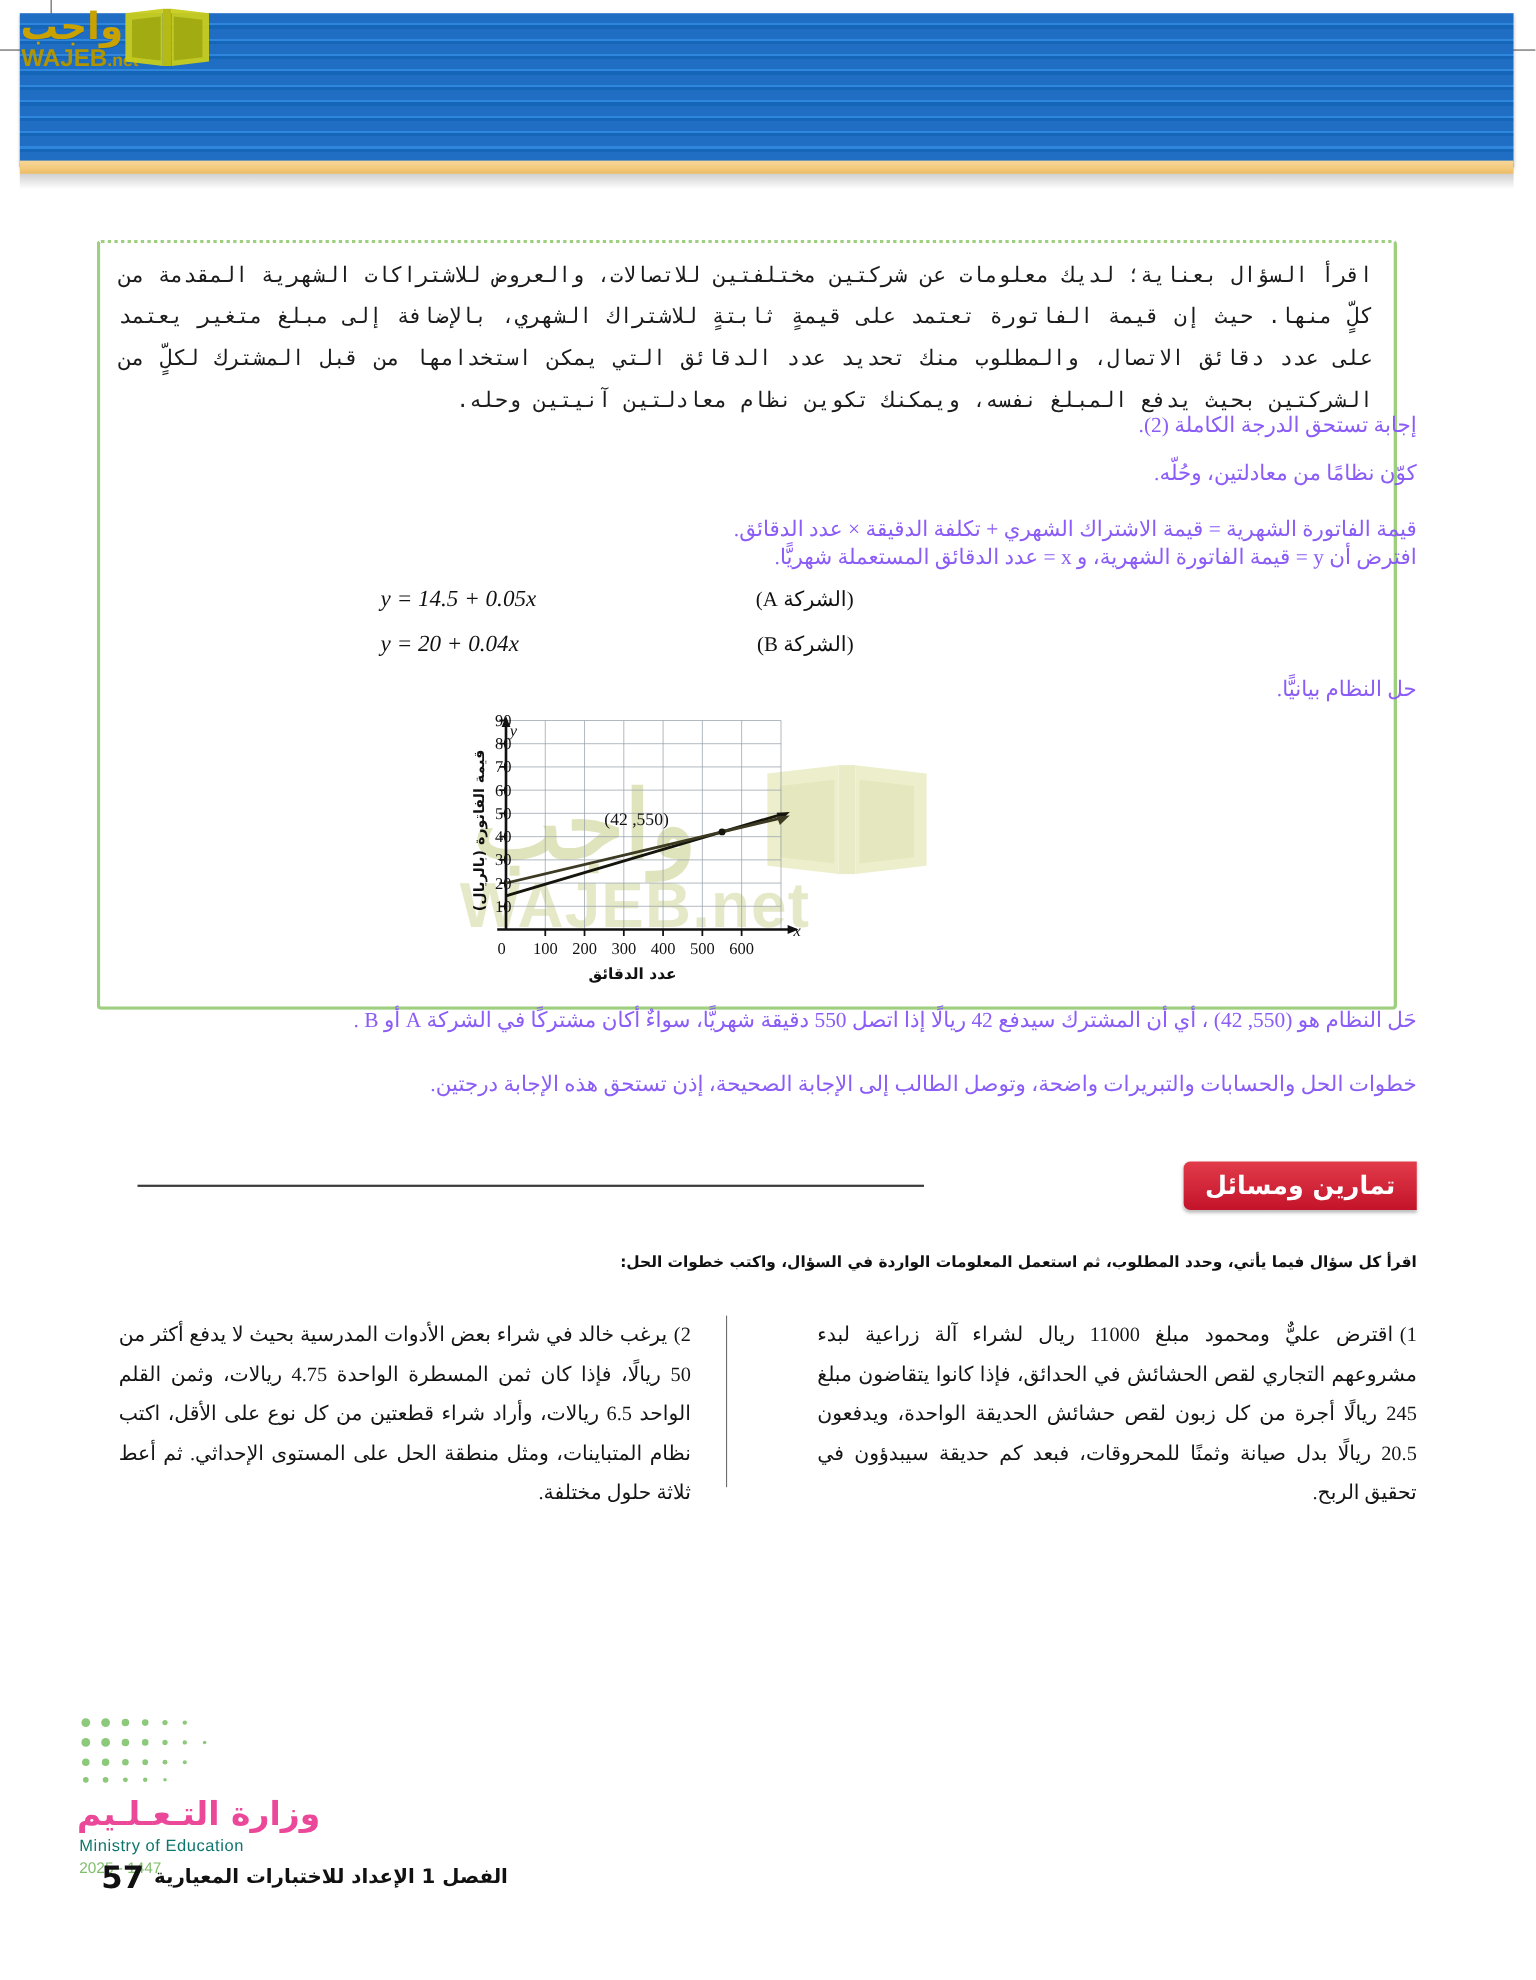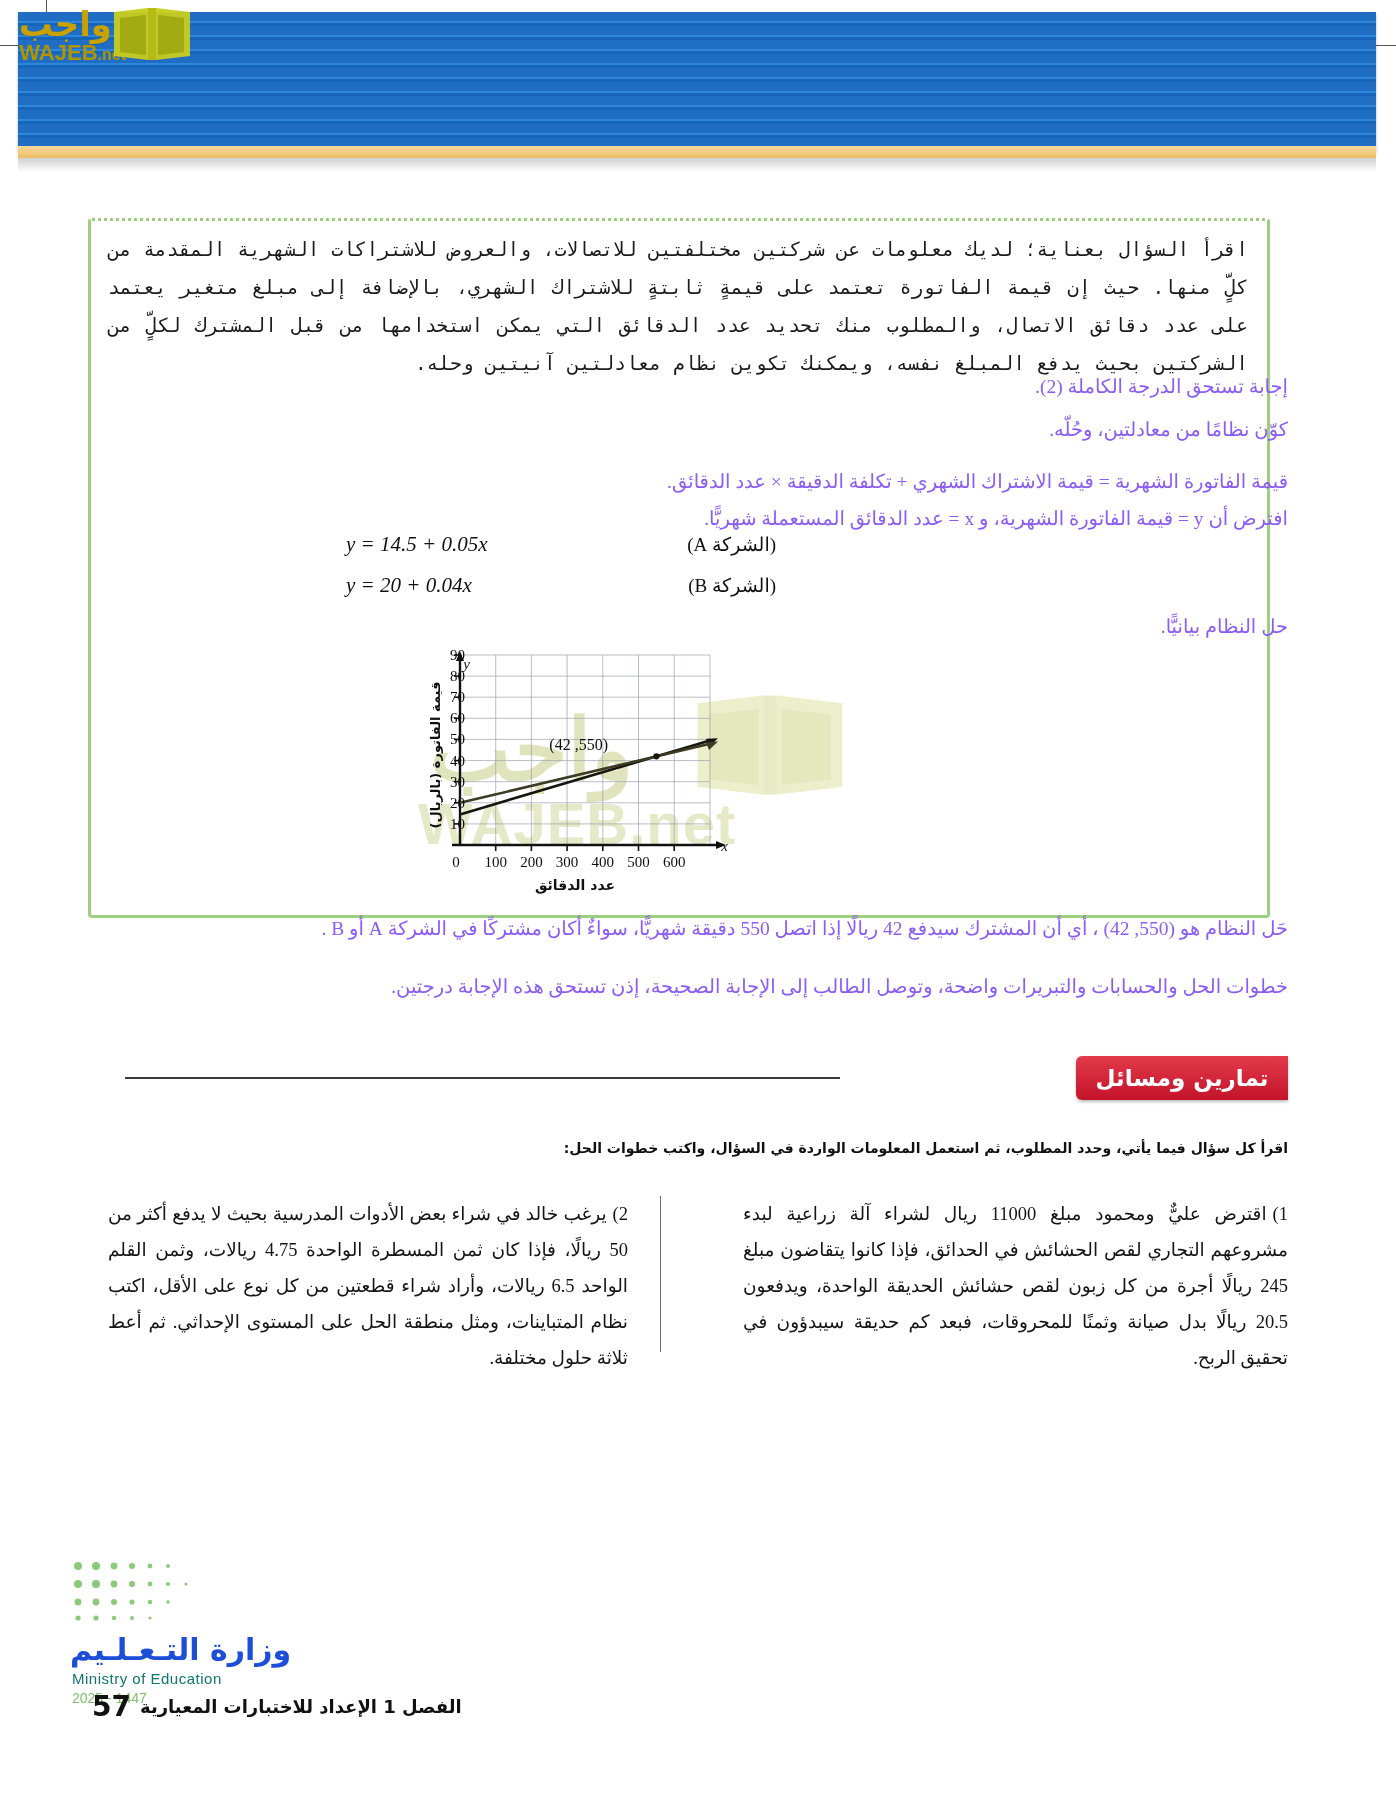--- a/index.html
+++ b/index.html
@@ -236,21 +236,21 @@
     left: 62px; top: 1560px;
     width: 240px; height: 150px;
   }
   .moe-dots { position: absolute; left: 10px; top: 0; }
   .moe-ar {
     position: absolute;
     left: 8px; top: 72px;
     font-family: "DejaVu Sans", sans-serif;
     font-size: 30px;
     font-weight: bold;
-    color: #1d4ed8;
+    color: #ec4899;
     direction: rtl;
     letter-spacing: 1px;
   }
   .moe-en {
     position: absolute;
     left: 10px; top: 110px;
     font-family: "Liberation Sans", sans-serif;
     font-size: 15px;
     color: #0f766e;
     letter-spacing: 0.5px;
@@ -310,21 +310,21 @@
 <div class="answer-box"></div>
 
 <div class="para intro">اقرأ السؤال بعناية؛ لديك معلومات عن شركتين مختلفتين للاتصالات، والعروض للاشتراكات الشهرية المقدمة من كلٍّ منها. حيث إن قيمة الفاتورة تعتمد على قيمةٍ ثابتةٍ للاشتراك الشهري، بالإضافة إلى مبلغ متغير يعتمد على عدد دقائق الاتصال، والمطلوب منك تحديد عدد الدقائق التي يمكن استخدامها من قبل المشترك لكلٍّ من الشركتين بحيث يدفع المبلغ نفسه، ويمكنك تكوين نظام معادلتين آنيتين وحله.</div>
 
 <div class="line-item" style="right:108px; top:375px; width:1140px;">إجابة تستحق الدرجة الكاملة (2).</div>
 
 <div class="line-item" style="right:108px; top:418px; width:1140px;">كوّن نظامًا من معادلتين، وحُلّه.</div>
 
 <div class="line-item" style="right:108px; top:447px; width:1140px; height:46px; display:flex; align-items:flex-end;">قيمة الفاتورة الشهرية = قيمة الاشتراك الشهري + تكلفة الدقيقة × عدد الدقائق.</div>
 
-<div class="line-item" style="right:108px; top:495px; width:1140px;margin-top:12px;">افترض أن y = قيمة الفاتورة الشهرية، و x = عدد الدقائق المستعملة شهريًّا.</div>
+<div class="line-item" style="right:108px; top:495px; width:1140px;">افترض أن y = قيمة الفاتورة الشهرية، و x = عدد الدقائق المستعملة شهريًّا.</div>
 
 <div class="eqn-row" style="right:620px; top:532px;">
   <span class="eqn-label">(الشركة A)</span>
   <span class="eqn-math it">y = 14.5 + 0.05x</span>
 </div>
 
 <div class="eqn-row" style="right:620px; top:573px;">
   <span class="eqn-label">(الشركة B)</span>
   <span class="eqn-math it">y = 20 + 0.04x</span>
 </div>

